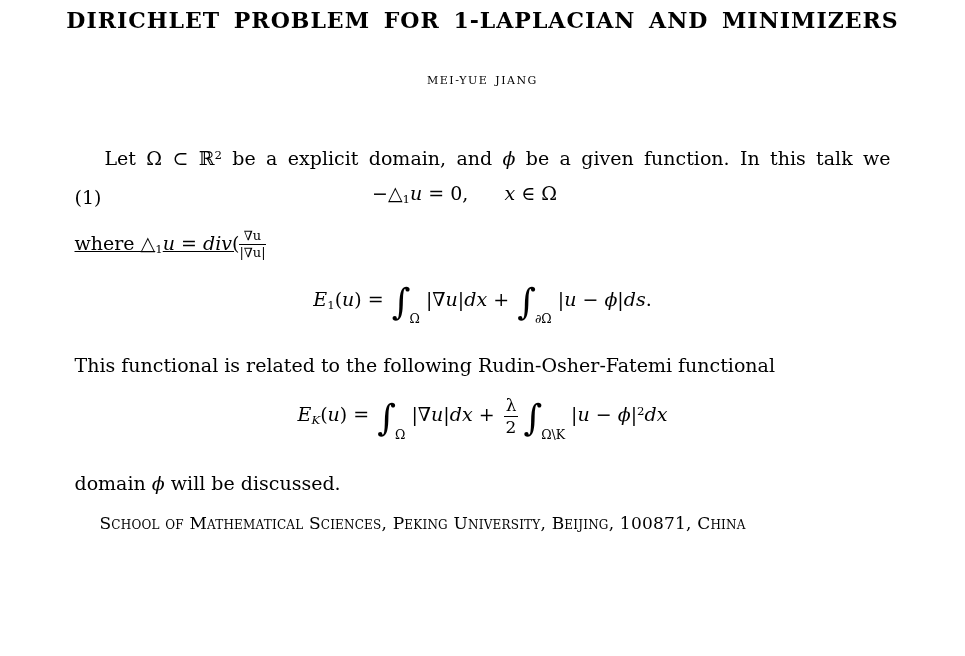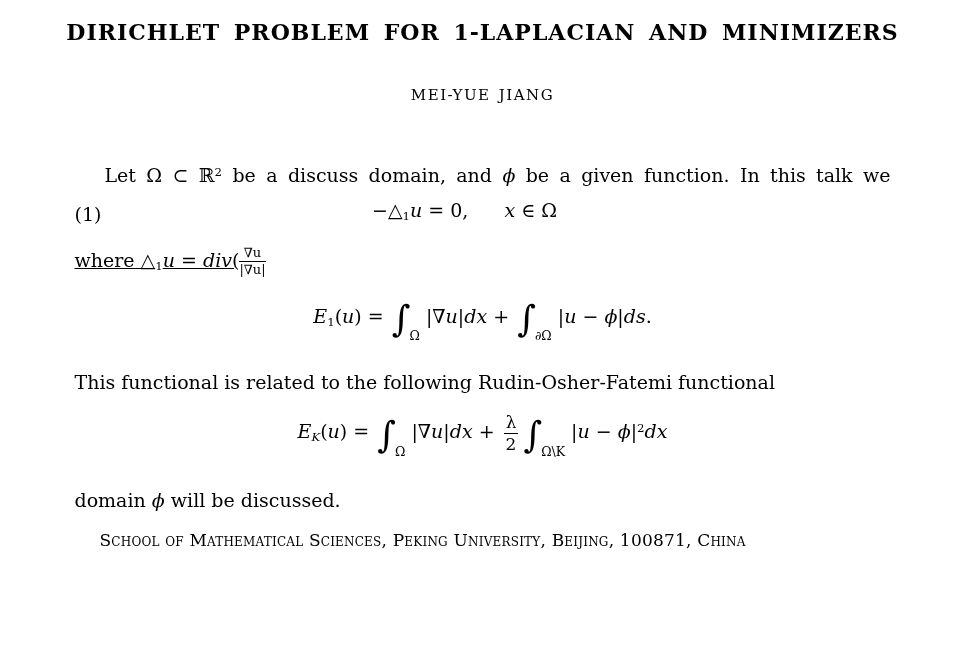--- a/index.html
+++ b/index.html
@@ -5,27 +5,27 @@
   * { margin: 0; padding: 0; box-sizing: border-box; }
   html, body { background: #ffffff; }
   .paper {
     position: relative;
     width: 965px; height: 656px;
     background: #ffffff; color: #000000;
     font-family: "DejaVu Serif", "Liberation Serif", "DejaVu Sans", serif;
     overflow: hidden;
   }
   .title {
-    margin-top: 16px; text-align: center;
+    margin-top: 4px; text-align: center;
     font-weight: bold; font-size: 22px; line-height: 32px;
     letter-spacing: 1px; word-spacing: 5px;
   }
   .author {
     margin-top: 38px; text-align: center;
-    font-size: 15px; letter-spacing: 1.5px; word-spacing: 2px;
+    font-size: 11px; letter-spacing: 1.5px; word-spacing: 2px;
   }
   .content { width: 816px; margin: 54px auto 0; font-size: 19px; }
   .line { line-height: 28px; }
   .just { text-align: justify; text-align-last: justify; }
   .indent { text-indent: 30px; }
 
   .eq-block { position: relative; text-align: center; }
   .eq1 { margin: 4px 0 6px; }
   .eq1 .eq-line { line-height: 35px; }
   .eq-tag { position: absolute; left: 0; top: 50%; transform: translateY(-50%); }
@@ -56,21 +56,21 @@
 <body>
 
 <div class="paper">
   <header class="title">
     <div>DIRICHLET PROBLEM FOR 1-LAPLACIAN AND MINIMIZERS</div>
   </header>
 
   <div class="author">MEI-YUE JIANG</div>
 
   <main class="content">
-    <div class="line just indent"><span class="seg-rm">Let Ω ⊂ ℝ</span><span class="seg-sup">2</span><span class="seg-rm"> be a discuss domain, and </span><span class="seg-it">ϕ</span><span class="seg-rm"> be a given function. In this talk we</span></div>
+    <div class="line just indent"><span class="seg-rm">Let Ω ⊂ ℝ</span><span class="seg-sup">2</span><span class="seg-rm"> be a explicit domain, and </span><span class="seg-it">ϕ</span><span class="seg-rm"> be a given function. In this talk we</span></div>
 
     <div class="eq-block eq1">
       <span class="eq-tag">(1)</span>
       <div class="eq-line eq-line-a"><span class="seg-rm">−△</span><span class="seg-sub">1</span><span class="seg-it">u</span><span class="seg-rm"> = 0,</span><span class="seg-gap"></span><span class="seg-it">x</span><span class="seg-rm"> ∈ Ω</span></div>
     </div>
 
     <div class="line where"><span class="seg-rm">where △</span><span class="seg-sub">1</span><span class="seg-it">u</span><span class="seg-rm"> = </span><span class="seg-it">div</span><span class="seg-rm">(</span><span class="seg-frac"><span class="num">∇u</span><span class="den">|∇u|</span></span></div>
 
     <div class="eq-block display"><span class="seg-it">E</span><span class="seg-sub">1</span><span class="seg-rm">(</span><span class="seg-it">u</span><span class="seg-rm">) = </span><span class="seg-int">∫</span><span class="seg-intsub">Ω</span><span class="seg-rm">|∇</span><span class="seg-it">u</span><span class="seg-rm">|</span><span class="seg-it">dx</span><span class="seg-rm"> + </span><span class="seg-int">∫</span><span class="seg-intsub">∂Ω</span><span class="seg-rm">|</span><span class="seg-it">u</span><span class="seg-rm"> − </span><span class="seg-it">ϕ</span><span class="seg-rm">|</span><span class="seg-it">ds</span><span class="seg-rm">.</span></div>
 

